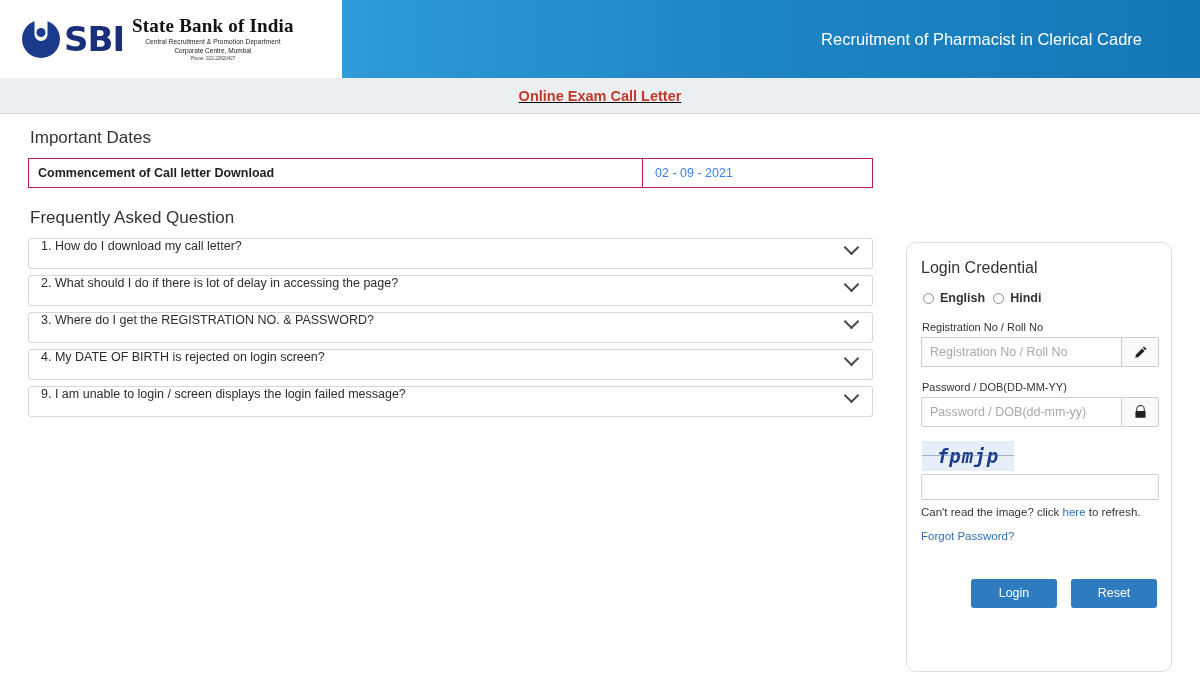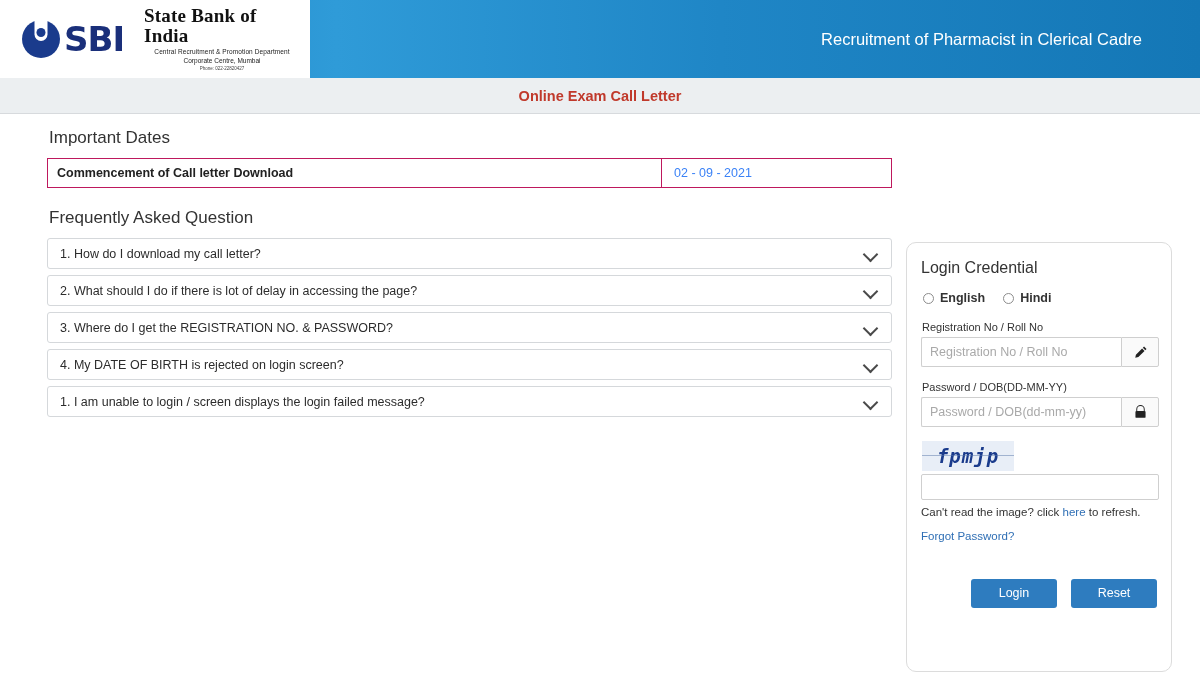--- a/index.html
+++ b/index.html
@@ -12,25 +12,25 @@
   }
 
   
   .header {
     position: relative;
     width: 1200px; height: 78px;
     background: linear-gradient(90deg, #1a7fc1 0%, #2f9bd8 28%, #1f86c6 60%, #1477b6 100%);
     display: flex; align-items: stretch;
   }
   .logo-box {
-    width: 310px; height: 78px;
+    width: 342px; height: 78px;
     background: #ffffff;
     display: flex; align-items: center;
     padding: 0 10px 0 22px;
-    gap: 14px;
+    gap: 2px;
   }
   .sbi-mark { display: flex; align-items: center; gap: 4px; }
   .sbi-circle {
     width: 38px; height: 38px; border-radius: 50%;
     background: #1a3b8c;
     position: relative;
     display: inline-block;
   }
   .sbi-circle::after {
     content: "";
@@ -80,40 +80,39 @@
     padding-right: 58px;
     color: #ffffff;
     font-size: 16.5px;
   }
 
   
   .subbar {
     width: 1200px; height: 36px;
     background: #eceff1;
     border-bottom: 1px solid #d7dadd;
-    display: flex; align-items: center; justify-content: center;
+    display: flex; align-items: center; justify-content: center; text-decoration: underline;
   }
   .subbar-text {
     color: #c0392b;
     font-size: 14.5px;
     font-weight: bold;
   }
 
   
   .main {
     position: relative;
     width: 1200px; height: 561px;
     background: #ffffff;
   }
 
   .left {
     position: absolute;
     left: 28px; top: 14px;
     width: 845px;
-    margin-left: 19px;
   }
   .section-title {
     font-size: 17px;
     color: #333333;
     margin: 0 0 10px 2px;
     font-weight: normal;
   }
   table.dates {
     width: 845px;
     border-collapse: collapse;
@@ -133,21 +132,21 @@
     color: #3b82f6;
     padding-left: 12px;
   }
   .faq-title { margin-top: 20px; }
   .faq-item {
     width: 845px;
     height: 31px;
     border: 1px solid #d5d8db;
     border-radius: 3px;
     margin-bottom: 6px;
-    display: flex; align-items: center;
+    display: flex; align-items: flex-start;
     padding: 0 12px;
     font-size: 12.5px;
     color: #2c2c2c;
     background: #ffffff;
   }
   .faq-item .q { flex: 1; }
   .chev {
     width: 16px; height: 16px;
     display: inline-block;
     position: relative;
@@ -172,21 +171,21 @@
     border: 1px solid #dcdcdc;
     border-radius: 10px;
     padding: 14px 14px 0 14px;
   }
   .login-title {
     font-size: 16px;
     color: #333333;
     margin: 2px 0 14px 0;
   }
   .lang-row {
-    display: flex; align-items: center; gap: 18px;
+    display: flex; align-items: center; gap: 8px;
     margin-bottom: 16px;
     padding-left: 2px;
   }
   .radio-wrap { display: flex; align-items: center; gap: 6px; }
   .radio {
     width: 11px; height: 11px;
     border: 1px solid #8c8c8c;
     border-radius: 50%;
     background: #fff;
     display: inline-block;
@@ -337,21 +336,21 @@
     </div>
     <div class="faq-item">
       <span class="q">3. Where do I get the REGISTRATION NO. &amp; PASSWORD?</span>
       <span class="chev"></span>
     </div>
     <div class="faq-item">
       <span class="q">4. My DATE OF BIRTH is rejected on login screen?</span>
       <span class="chev"></span>
     </div>
     <div class="faq-item">
-      <span class="q">1. I am unable to login / screen displays the login failed message?</span>
+      <span class="q">9. I am unable to login / screen displays the login failed message?</span>
       <span class="chev"></span>
     </div>
 
   </div>
 
   <div class="login-card">
     <div class="login-title">Login Credential</div>
 
     <div class="lang-row">
       <label class="radio-wrap">

